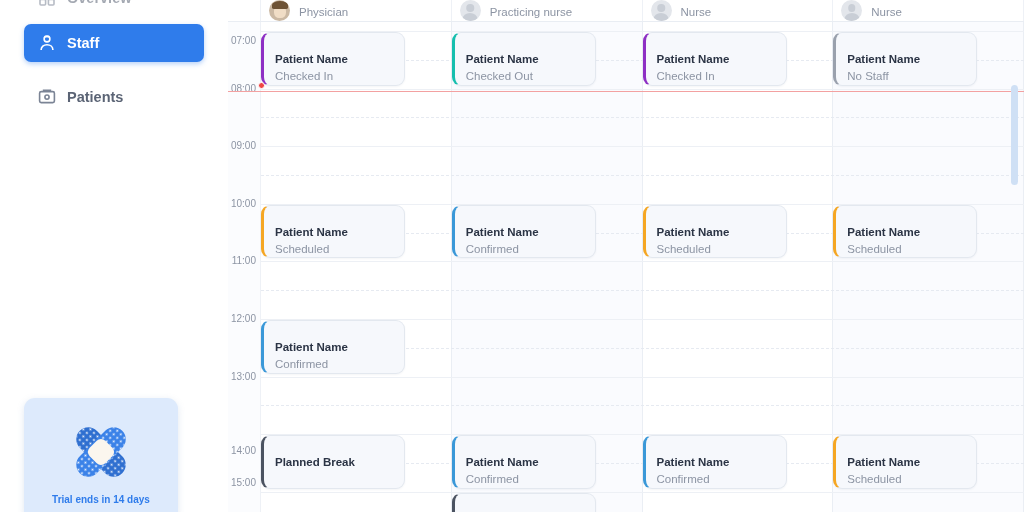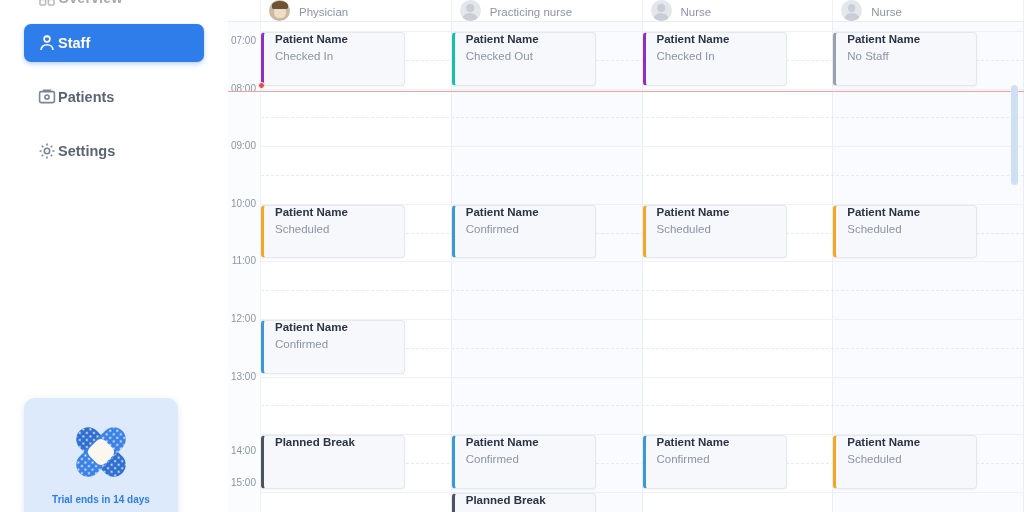--- a/index.html
+++ b/index.html
@@ -12,21 +12,21 @@
   }
   .app { display:flex; width:1024px; height:512px; position:relative; }
 
   
   .sidebar {
     width:228px; height:512px; background:#ffffff; flex:0 0 228px;
     position:relative; padding:0 24px;
   }
   .nav { padding-top:0; }
   .nav-item {
-    display:flex; align-items:center; gap:2px;
+    display:flex; align-items:center; gap:11px;
     height:38px; border-radius:7px; padding:0 14px;
     color:#5b6475; font-size:14.5px; font-weight:700;
     margin-bottom:7px; cursor:pointer;
   }
   .nav-item .ico { width:18px; height:18px; flex:0 0 18px; display:block; }
   .nav-item .ico svg { display:block; width:18px; height:18px; }
   .nav-item.active { background:#2f7ceb; color:#ffffff; box-shadow:0 2px 5px rgba(47,124,235,.35); }
   .nav-item.active .ico svg { stroke:#ffffff; }
   .nav-item .ico svg { stroke:#7b8495; fill:none; stroke-width:1.6; }
   
@@ -105,22 +105,22 @@
   
   .nowline { position:absolute; left:0; right:0; height:0; border-top:1.4px solid #f3a1a1; z-index:6; }
   .nowdot {
     position:absolute; width:7px; height:7px; border-radius:50%;
     background:#f04646; border:1px solid #fff; z-index:7;
   }
 
   
   .event {
     position:absolute; background:#f6f8fc; border:1px solid #e3e8ef;
-    border-radius:4px; border-left-width:3.5px; border-left-style:solid;
-    padding:0 0 0 11px; z-index:5; cursor:pointer;
+    border-radius:9px; border-left-width:3.5px; border-left-style:solid;
+    padding:20px 0 0 11px; z-index:5; cursor:pointer;
     box-shadow:0 1px 2px rgba(40,60,100,.05);
     overflow:hidden;
   }
   .ev-title { font-size:11.5px; font-weight:700; color:#2b3445; line-height:13px; white-space:nowrap; }
   .ev-sub { font-size:11.5px; color:#8c94a3; line-height:13px; margin-top:4px; white-space:nowrap; }
 
   
   .vscroll {
     position:absolute; right:6px; width:7px; border-radius:4px;
     background:#cfe0f5; z-index:9;
@@ -165,29 +165,20 @@
               <rect x="1.6" y="3.6" width="14.8" height="11" rx="1.6"></rect>
               <circle cx="9" cy="9.1" r="2.1"></circle>
               <path d="M5.6 3.6V2.2h6.8v1.4"></path>
             </svg>
         </span>
         <span>Patients</span>
       </div>
 
       <div class="nav-spacer"></div>
 
-      <div class="nav-item">
-        <span class="ico">
-          <svg viewBox="0 0 18 18">
-              <circle cx="9" cy="9" r="2.7"></circle>
-              <path d="M9 1.6v2M9 14.4v2M16.4 9h-2M3.6 9h-2M14.2 3.8l-1.4 1.4M5.2 12.8l-1.4 1.4M14.2 14.2l-1.4-1.4M5.2 5.2L3.8 3.8"></path>
-            </svg>
-        </span>
-        <span>Settings</span>
-      </div>
 
     </nav>
 
     <div class="trial-card">
       <div class="bandage-wrap">
         <svg viewBox="0 0 72 72" width="72" height="72">
           <defs>
             <pattern id="dots" width="5" height="5" patternUnits="userSpaceOnUse">
               <circle cx="2.5" cy="2.5" r="1.05" fill="#ffffff" opacity=".95"></circle>
             </pattern>

